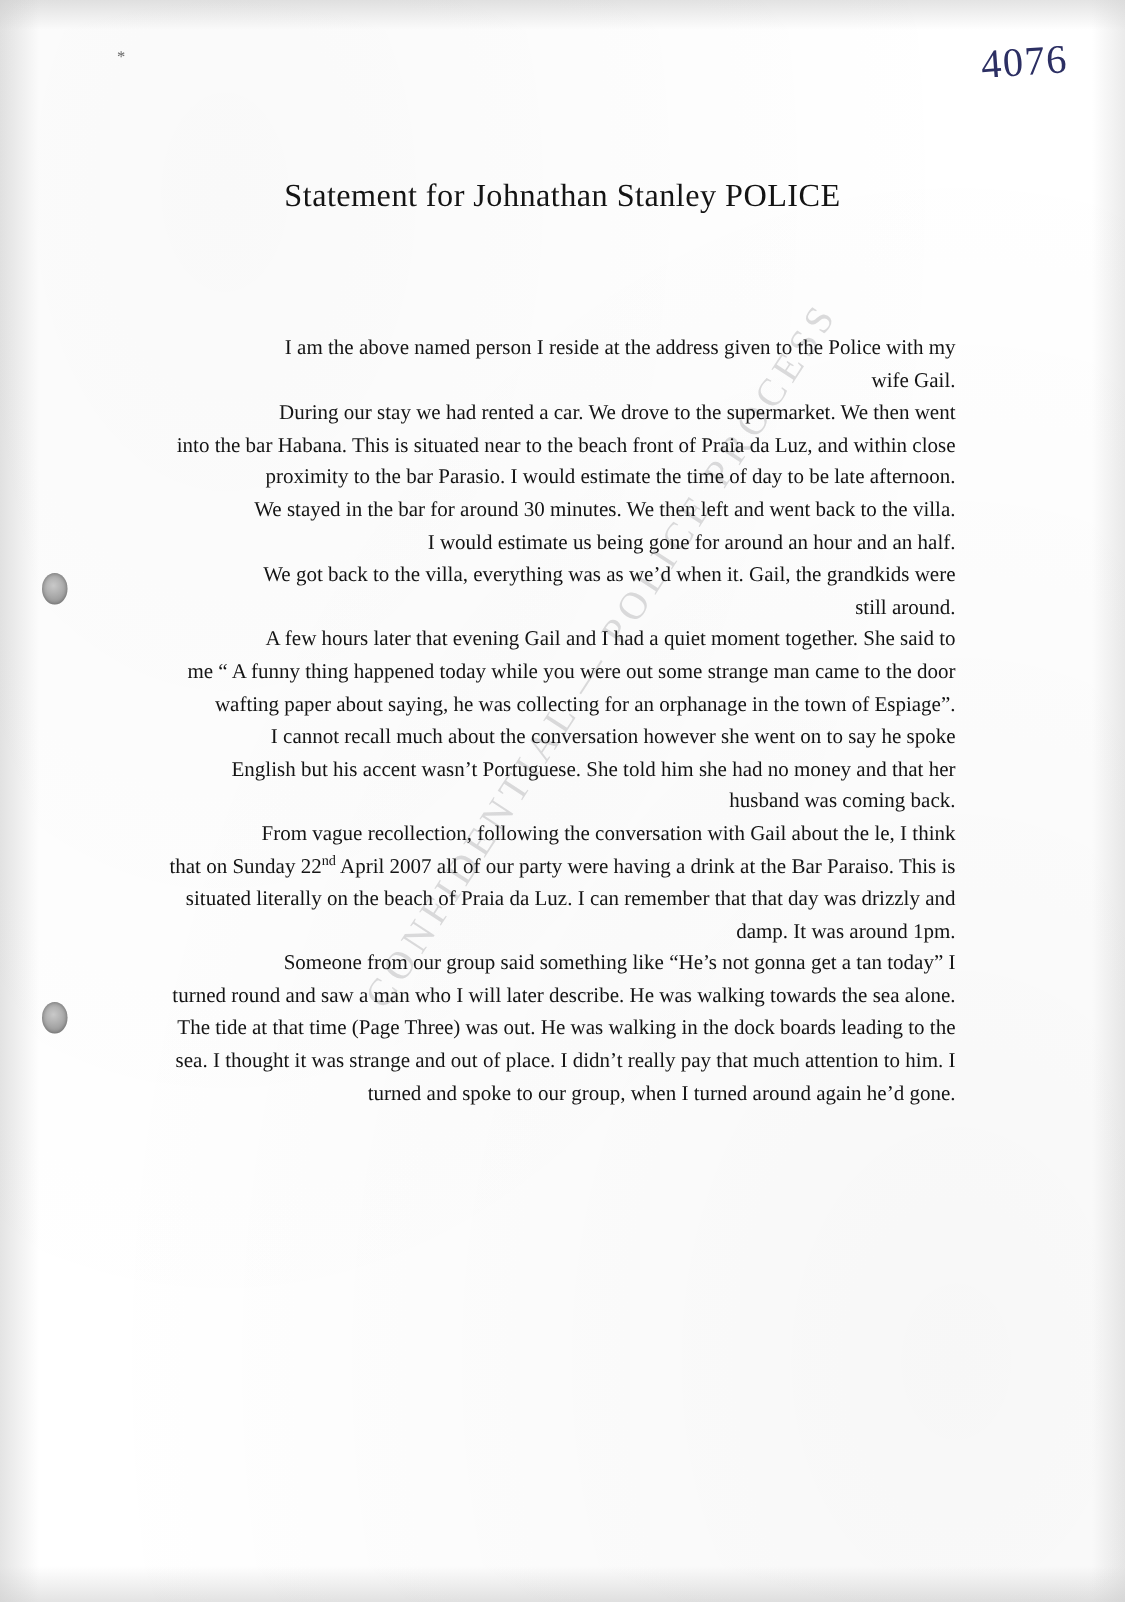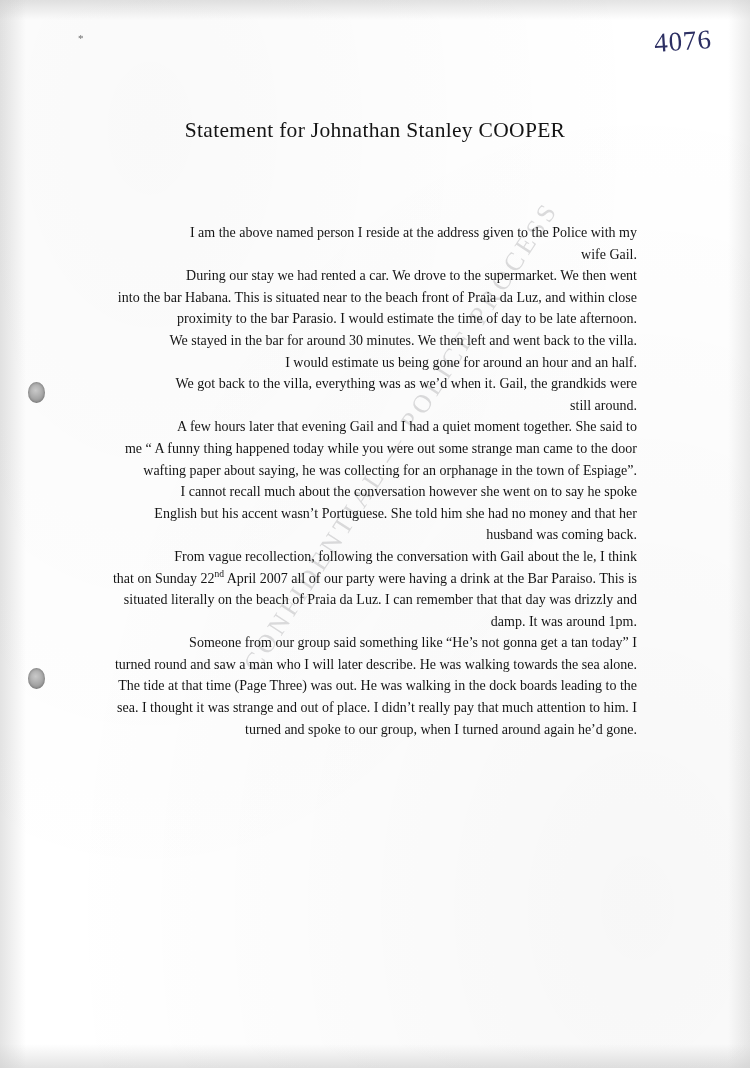--- a/index.html
+++ b/index.html
@@ -145,21 +145,21 @@
   <div class="paper-tint"></div>
   <div class="paper-grain"></div>
 
   <div class="punch-hole one"></div>
   <div class="punch-hole two"></div>
 
   <div class="top-mark">*</div>
 
   <div class="ref-number">4076</div>
 
-  <h1 class="doc-title">Statement for Johnathan Stanley COOPER</h1>
+  <h1 class="doc-title">Statement for Johnathan Stanley POLICE</h1>
 
   <div class="watermark">
     <span>CONFIDENTIAL — POLICE PROCESS</span>
   </div>
 
   <div class="body-text" id="body">
       <p>I am the above named person I reside at the address given to the Police with my wife Gail.</p>
       <p>During our stay we had rented a car. We drove to the supermarket. We then went into the bar Habana. This is situated near to the beach front of Praia da Luz, and within close proximity to the bar Parasio. I would estimate the time of day to be late afternoon.</p>
       <p>We stayed in the bar for around 30 minutes. We then left and went back to the villa. I would estimate us being gone for around an hour and an half.</p>
       <p>We got back to the villa, everything was as we’d when it. Gail, the grandkids were still around.</p>

